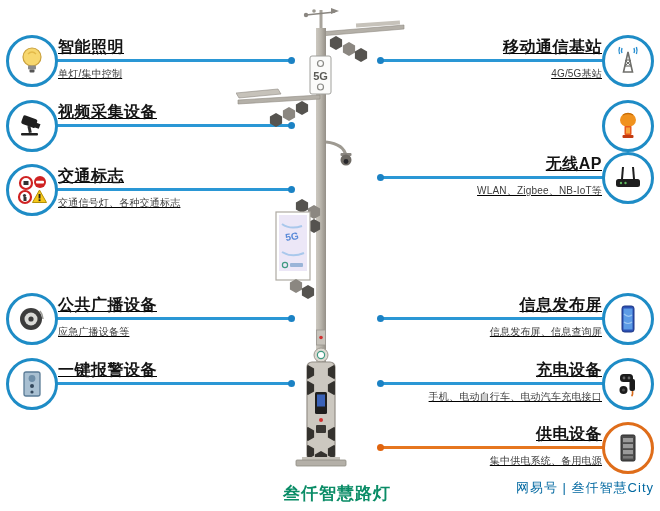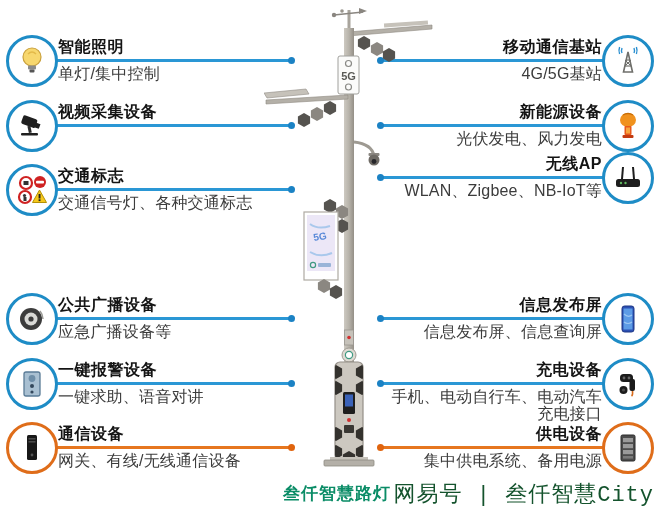--- a/index.html
+++ b/index.html
@@ -11,40 +11,40 @@
   .row.left{left:6px;width:288px;}
   .row.right{left:368px;width:286px;}
   .circle{
     position:absolute;top:-1px;width:46px;height:46px;border-radius:50%;
     border:3px solid #1e8cc6;background:#fff;display:flex;align-items:center;justify-content:center;
     box-sizing:content-box;z-index:2;
   }
   .row.left .circle{left:0;}
   .row.right .circle{right:0;}
   .row.orange .circle{border-color:#df6d1a;}
-  .content{margin-left:52px;padding-top:1px;}
+  .content{margin-left:52px;padding-top:1px;text-decoration:underline;}
   .row.right .content{margin-left:10px;margin-right:52px;text-align:right;}
   .title{font-size:16px;line-height:19px;font-weight:bold;color:#141414;letter-spacing:0.5px;}
   .connector{position:relative;height:3px;margin:3px 0 2px 0;background:#2a97d5;}
   .row.left .connector{margin-left:-8px;}
   .row.right .connector{margin-right:-8px;}
   .connector .dot{position:absolute;top:-2px;width:7px;height:7px;border-radius:50%;background:#1b82c4;}
   .connector .dot.start{left:-1px;}
   .connector .dot.end{right:-1px;}
   .row.orange .connector{background:#e6761f;}
   .row.orange .connector .dot{background:#e0640e;}
-  .desc{font-size:16px;line-height:17px;color:#3c3c3c;margin-top:3px;letter-spacing:0.2px;}
+  .desc{font-size:10px;line-height:17px;color:#3c3c3c;margin-top:3px;letter-spacing:0.2px;}
   .footer-brand{
     position:absolute;left:252px;top:482px;width:170px;text-align:center;
     font-size:17px;font-weight:bold;color:#0a8c66;letter-spacing:1px;
   }
   .watermark{
-    position:absolute;right:6px;top:479px;font-size:22px;color:#14532d;letter-spacing:1px;font-family:Liberation Mono, monospace;
+    position:absolute;right:6px;top:479px;font-size:13px;color:#0369a1;letter-spacing:1px;
   }
-  .pole-wrap{position:absolute;left:264px;top:2px;width:170px;height:482px;z-index:1;}
+  .pole-wrap{position:absolute;left:236px;top:2px;width:170px;height:482px;z-index:1;}
   svg{display:block;}
 </style>
 </head>
 <body>
 
 <div class="canvas">
 
   <div class="row left" style="top:36px">
     <div class="circle">
       <svg width="34" height="34" viewBox="0 0 34 34">
@@ -135,42 +135,23 @@
         <circle cx="17" cy="19" r="2" fill="#33475c"></circle>
         <circle cx="17" cy="25" r="1.6" fill="#33475c"></circle>
       </svg>
     </div>
     <div class="content">
       <div class="title">一键报警设备</div>
       <div class="connector">
           <i class="dot start"></i>
           <i class="dot end"></i>
         </div>
-      <div class="desc">一键求助、语音对讲</div>
-    </div>
-  </div>
-
-  <div class="row left orange" style="top:423px">
-    <div class="circle">
-      <svg width="34" height="34" viewBox="0 0 34 34">
-        <rect x="12" y="4" width="10" height="25" rx="1.5" fill="#181818"></rect>
-        <rect x="13.5" y="7" width="7" height="1.6" fill="#4a4a4a"></rect>
-        <rect x="13.5" y="10" width="7" height="1.6" fill="#4a4a4a"></rect>
-        <circle cx="17" cy="24" r="1.4" fill="#555"></circle>
-      </svg>
-    </div>
-    <div class="content">
-      <div class="title">通信设备</div>
-      <div class="connector">
-          <i class="dot start"></i>
-          <i class="dot end"></i>
-        </div>
-      <div class="desc">网关、有线/无线通信设备</div>
-    </div>
-  </div>
+    </div>
+  </div>
+
 
   <div class="row right" style="top:36px">
     <div class="content">
       <div class="title">移动通信基站</div>
       <div class="connector">
           <i class="dot start"></i>
           <i class="dot end"></i>
         </div>
       <div class="desc">4G/5G基站</div>
     </div>
@@ -181,28 +162,20 @@
         <line x1="13.8" y1="22" x2="20.2" y2="22" stroke="#6f6f6b" stroke-width="1.2"></line>
         <line x1="14" y1="16" x2="20" y2="22" stroke="#6f6f6b" stroke-width="1"></line>
         <line x1="20" y1="16" x2="14" y2="22" stroke="#6f6f6b" stroke-width="1"></line>
         <path d="M11 9 a7 7 0 0 1 0-5 M8.6 10 a10 10 0 0 1 0-7" stroke="#2a8fd0" fill="none" stroke-width="1.4"></path>
         <path d="M23 9 a7 7 0 0 0 0-5 M25.4 10 a10 10 0 0 0 0-7" stroke="#2a8fd0" fill="none" stroke-width="1.4"></path>
       </svg>
     </div>
   </div>
 
   <div class="row right" style="top:101px">
-    <div class="content">
-      <div class="title">新能源设备</div>
-      <div class="connector">
-          <i class="dot start"></i>
-          <i class="dot end"></i>
-        </div>
-      <div class="desc">光伏发电、风力发电</div>
-    </div>
     <div class="circle">
       <svg width="34" height="34" viewBox="0 0 34 34">
         <ellipse cx="17" cy="11" rx="8" ry="7" fill="#f0921e"></ellipse>
         <path d="M12 6 q5 -3 10 0" stroke="#c86e08" fill="none" stroke-width="1.4"></path>
         <rect x="13.5" y="17" width="7" height="9" rx="1" fill="#e8581a"></rect>
         <rect x="15" y="18.5" width="4" height="6" fill="#f6a63e"></rect>
         <rect x="11.5" y="26" width="11" height="3" rx="1" fill="#c23a10"></rect>
       </svg>
     </div>
   </div>

